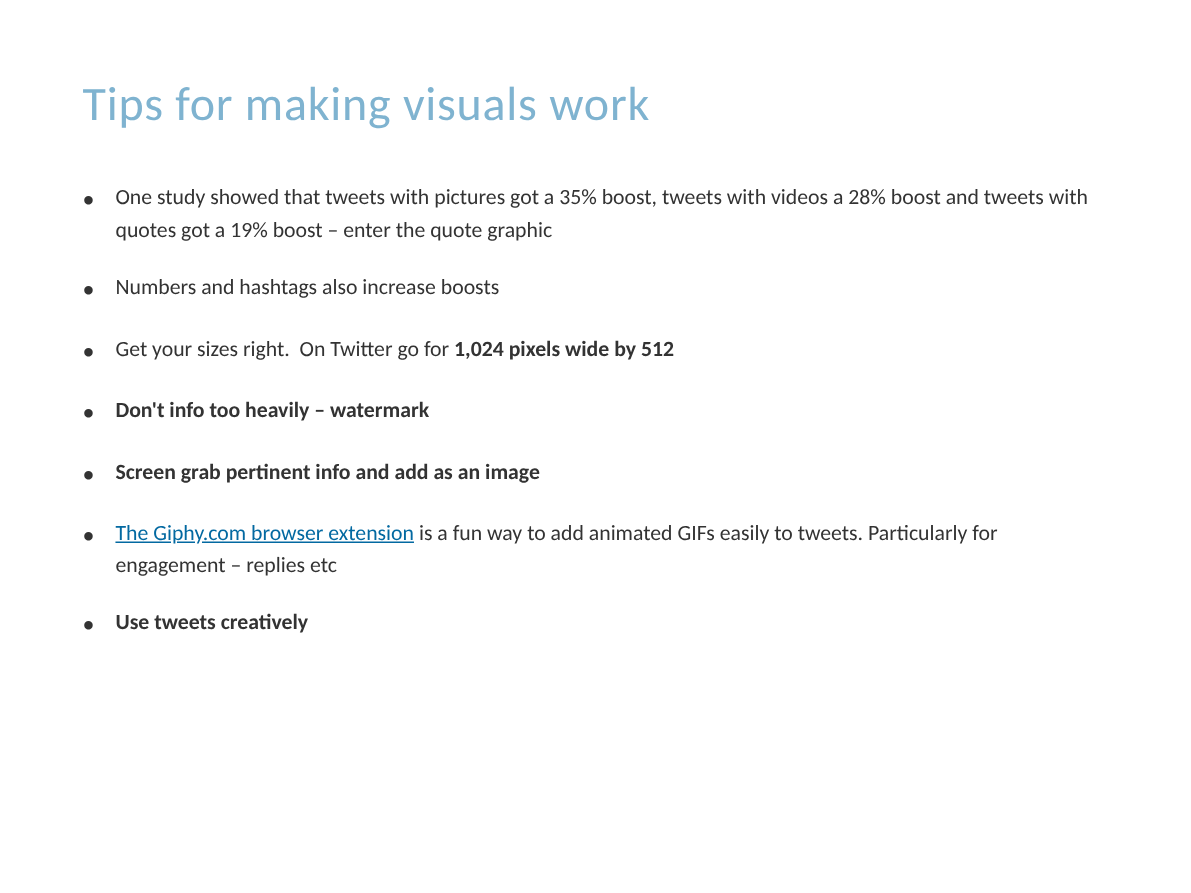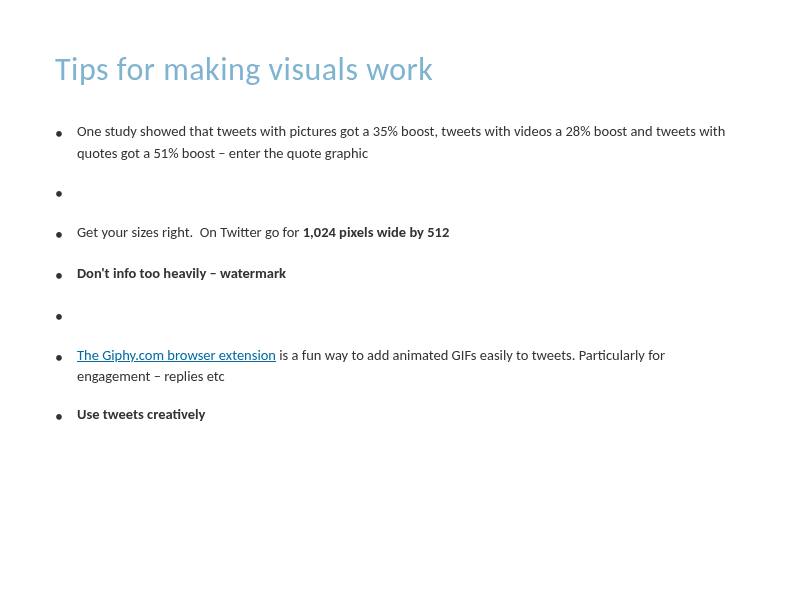--- a/index.html
+++ b/index.html
@@ -70,44 +70,50 @@
 <body>
 
 <div class="slide">
   <h1 class="title">Tips for making visuals work</h1>
 
   <ul class="bullet-list">
 
     <li>
       <span class="bullet-dot">•</span>
       <span class="bullet-text">
-        One study showed that tweets with pictures got a 35% boost, tweets with videos a 28% boost and tweets with quotes got a 51% boost – enter the quote graphic
+        One study showed that tweets with pictures got a 35% boost, tweets with videos a 28% boost and tweets with quotes got a 19% boost – enter the quote graphic
       </span>
     </li>
 
     <li>
       <span class="bullet-dot">•</span>
+      <span class="bullet-text">
+        Numbers and hashtags also increase boosts
+      </span>
     </li>
 
     <li>
       <span class="bullet-dot">•</span>
       <span class="bullet-text">
         Get your sizes right.&nbsp; On Twitter go for <span class="bold-text">1,024 pixels wide by 512</span>
       </span>
     </li>
 
     <li>
       <span class="bullet-dot">•</span>
       <span class="bullet-text bold-text">
         Don't info too heavily – watermark
       </span>
     </li>
 
     <li>
       <span class="bullet-dot">•</span>
+      <span class="bullet-text bold-text">
+        Screen grab pertinent info and add as an image
+      </span>
     </li>
 
     <li>
       <span class="bullet-dot">•</span>
       <span class="bullet-text">
         <span class="link-text">The Giphy.com browser extension</span> is a fun way to add animated GIFs easily to tweets. Particularly for engagement – replies etc
       </span>
     </li>
 
     <li>

